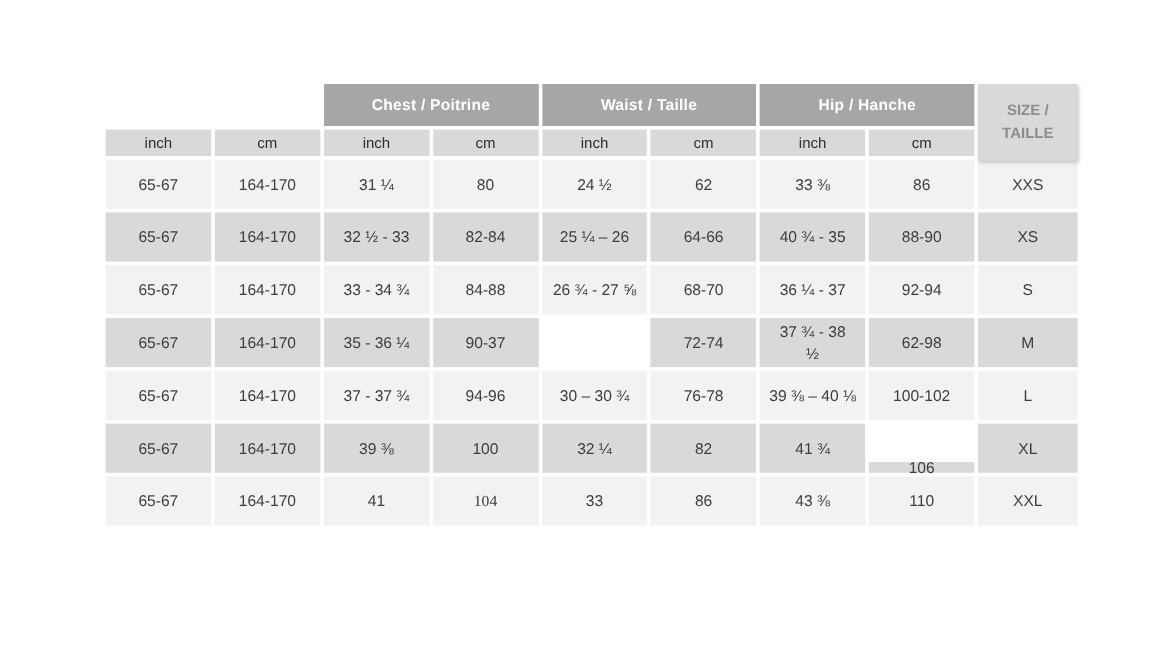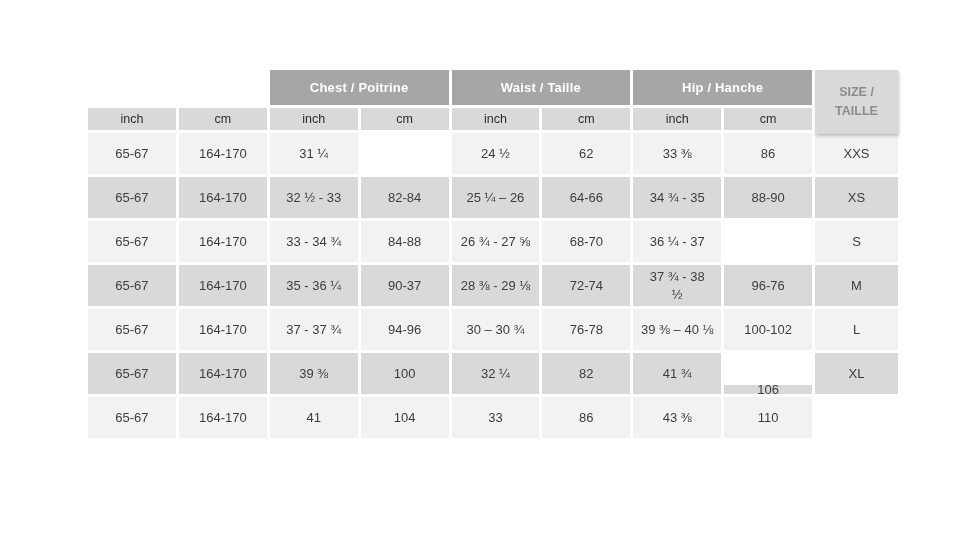--- a/index.html
+++ b/index.html
@@ -79,51 +79,52 @@
     <div class="shead" style="grid-column:2;grid-row:2">cm</div>
     <div class="shead" style="grid-column:3;grid-row:2">inch</div>
     <div class="shead" style="grid-column:4;grid-row:2">cm</div>
     <div class="shead" style="grid-column:5;grid-row:2">inch</div>
     <div class="shead" style="grid-column:6;grid-row:2">cm</div>
     <div class="shead" style="grid-column:7;grid-row:2">inch</div>
     <div class="shead" style="grid-column:8;grid-row:2">cm</div>
   <div class="cell light" style="grid-area: 3 / 1;">65-67</div>
       <div class="cell light" style="grid-area: 3 / 2;">164-170</div>
       <div class="cell light" style="grid-area: 3 / 3;">31 ¼</div>
+      <div class="cell light" style="grid-area: 3 / 4;">80</div>
       <div class="cell light" style="grid-area: 3 / 5;">24 ½</div>
       <div class="cell light" style="grid-area: 3 / 6;">62</div>
       <div class="cell light" style="grid-area: 3 / 7;">33 ⅜</div>
       <div class="cell light" style="grid-area: 3 / 8;">86</div>
       <div class="cell light" style="grid-area: 3 / 9;">XXS</div>
       <div class="cell dark" style="grid-area: 4 / 1;">65-67</div>
       <div class="cell dark" style="grid-area: 4 / 2;">164-170</div>
       <div class="cell dark" style="grid-area: 4 / 3;">32 ½ - 33</div>
       <div class="cell dark" style="grid-area: 4 / 4;">82-84</div>
       <div class="cell dark" style="grid-area: 4 / 5;">25 ¼ – 26</div>
       <div class="cell dark" style="grid-area: 4 / 6;">64-66</div>
-      <div class="cell dark" style="grid-area: 4 / 7;">34 ¾ - 35</div>
+      <div class="cell dark" style="grid-area: 4 / 7;">40 ¾ - 35</div>
       <div class="cell dark" style="grid-area: 4 / 8;">88-90</div>
       <div class="cell dark" style="grid-area: 4 / 9;">XS</div>
       <div class="cell light" style="grid-area: 5 / 1;">65-67</div>
       <div class="cell light" style="grid-area: 5 / 2;">164-170</div>
       <div class="cell light" style="grid-area: 5 / 3;">33 - 34 ¾</div>
       <div class="cell light" style="grid-area: 5 / 4;">84-88</div>
       <div class="cell light" style="grid-area: 5 / 5;">26 ¾ - 27 ⅝</div>
       <div class="cell light" style="grid-area: 5 / 6;">68-70</div>
       <div class="cell light" style="grid-area: 5 / 7;">36 ¼ - 37</div>
+      <div class="cell light" style="grid-area: 5 / 8;">92-94</div>
       <div class="cell light" style="grid-area: 5 / 9;">S</div>
       <div class="cell dark" style="grid-area: 6 / 1;">65-67</div>
       <div class="cell dark" style="grid-area: 6 / 2;">164-170</div>
       <div class="cell dark" style="grid-area: 6 / 3;">35 - 36 ¼</div>
       <div class="cell dark" style="grid-area: 6 / 4;">90-37</div>
-      <div class="cell dark" style="grid-area: 6 / 5;">28 ⅜ - 29 ⅛</div>
       <div class="cell dark" style="grid-area: 6 / 6;">72-74</div>
       <div class="cell dark" style="grid-area: 6 / 7;">37 ¾ - 38
 ½</div>
-      <div class="cell dark" style="grid-area: 6 / 8;">96-76</div>
+      <div class="cell dark" style="grid-area: 6 / 8;">62-98</div>
       <div class="cell dark" style="grid-area: 6 / 9;">M</div>
       <div class="cell light" style="grid-area: 7 / 1;">65-67</div>
       <div class="cell light" style="grid-area: 7 / 2;">164-170</div>
       <div class="cell light" style="grid-area: 7 / 3;">37 - 37 ¾</div>
       <div class="cell light" style="grid-area: 7 / 4;">94-96</div>
       <div class="cell light" style="grid-area: 7 / 5;">30 – 30 ¾</div>
       <div class="cell light" style="grid-area: 7 / 6;">76-78</div>
       <div class="cell light" style="grid-area: 7 / 7;">39 ⅜ – 40 ⅛</div>
       <div class="cell light" style="grid-area: 7 / 8;">100-102</div>
       <div class="cell light" style="grid-area: 7 / 9;">L</div>
@@ -132,19 +133,20 @@
       <div class="cell dark" style="grid-area: 8 / 3;">39 ⅜</div>
       <div class="cell dark" style="grid-area: 8 / 4;">100</div>
       <div class="cell dark" style="grid-area: 8 / 5;">32 ¼</div>
       <div class="cell dark" style="grid-area: 8 / 6;">82</div>
       <div class="cell dark" style="grid-area: 8 / 7;">41 ¾</div>
       <div class="cell dark" style="grid-area: 8 / 8; margin-top: 32px;">106</div>
       <div class="cell dark" style="grid-area: 8 / 9;">XL</div>
       <div class="cell light" style="grid-area: 9 / 1;">65-67</div>
       <div class="cell light" style="grid-area: 9 / 2;">164-170</div>
       <div class="cell light" style="grid-area: 9 / 3;">41</div>
-      <div class="cell light" style="grid-area: 9 / 4;">104</div>
+      <div class="cell light" style="grid-area: 9 / 4; font-family: Liberation Serif, serif;">104</div>
       <div class="cell light" style="grid-area: 9 / 5;">33</div>
       <div class="cell light" style="grid-area: 9 / 6;">86</div>
       <div class="cell light" style="grid-area: 9 / 7;">43 ⅜</div>
       <div class="cell light" style="grid-area: 9 / 8;">110</div>
+      <div class="cell light" style="grid-area: 9 / 9;">XXL</div>
     </div>
 </div>
 
 </body></html>

